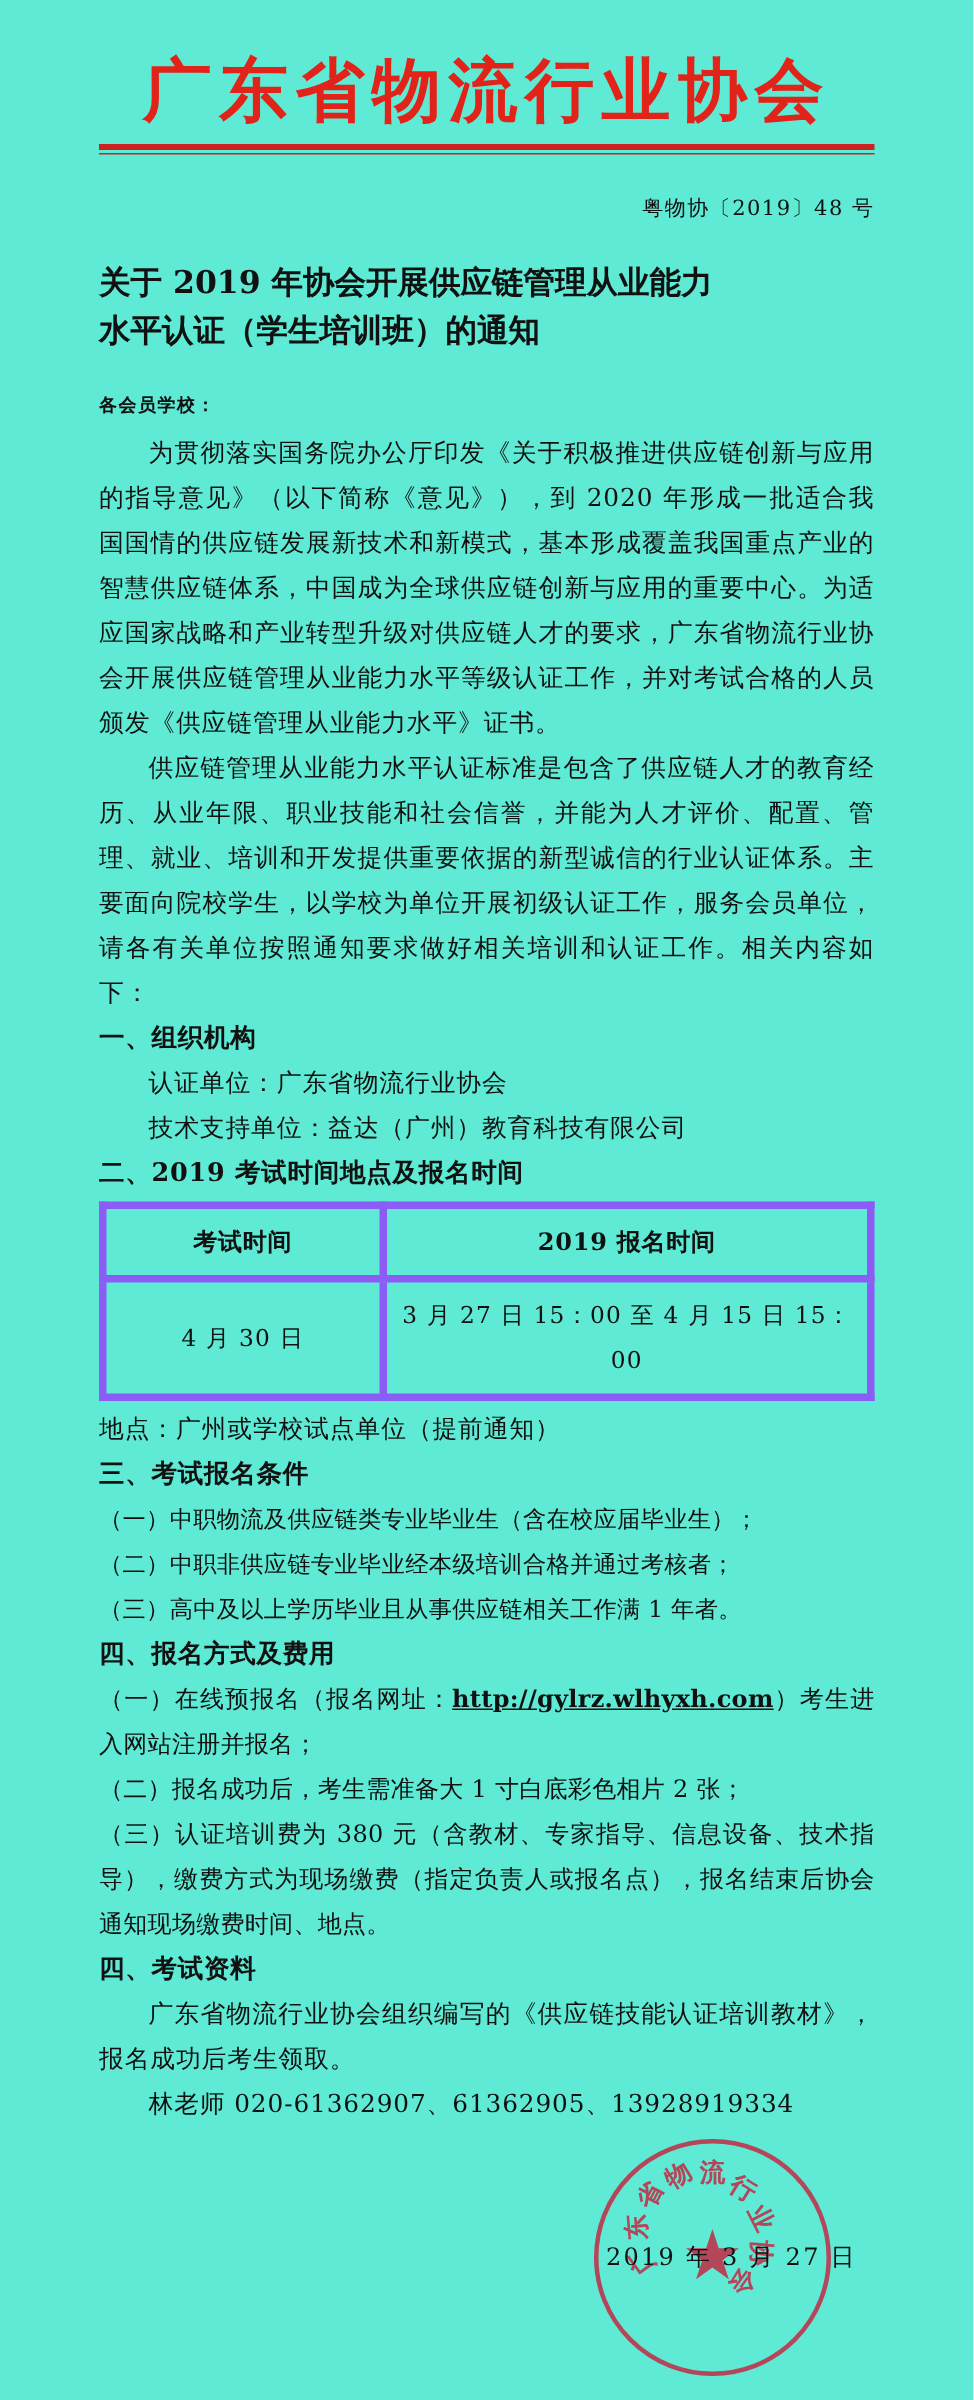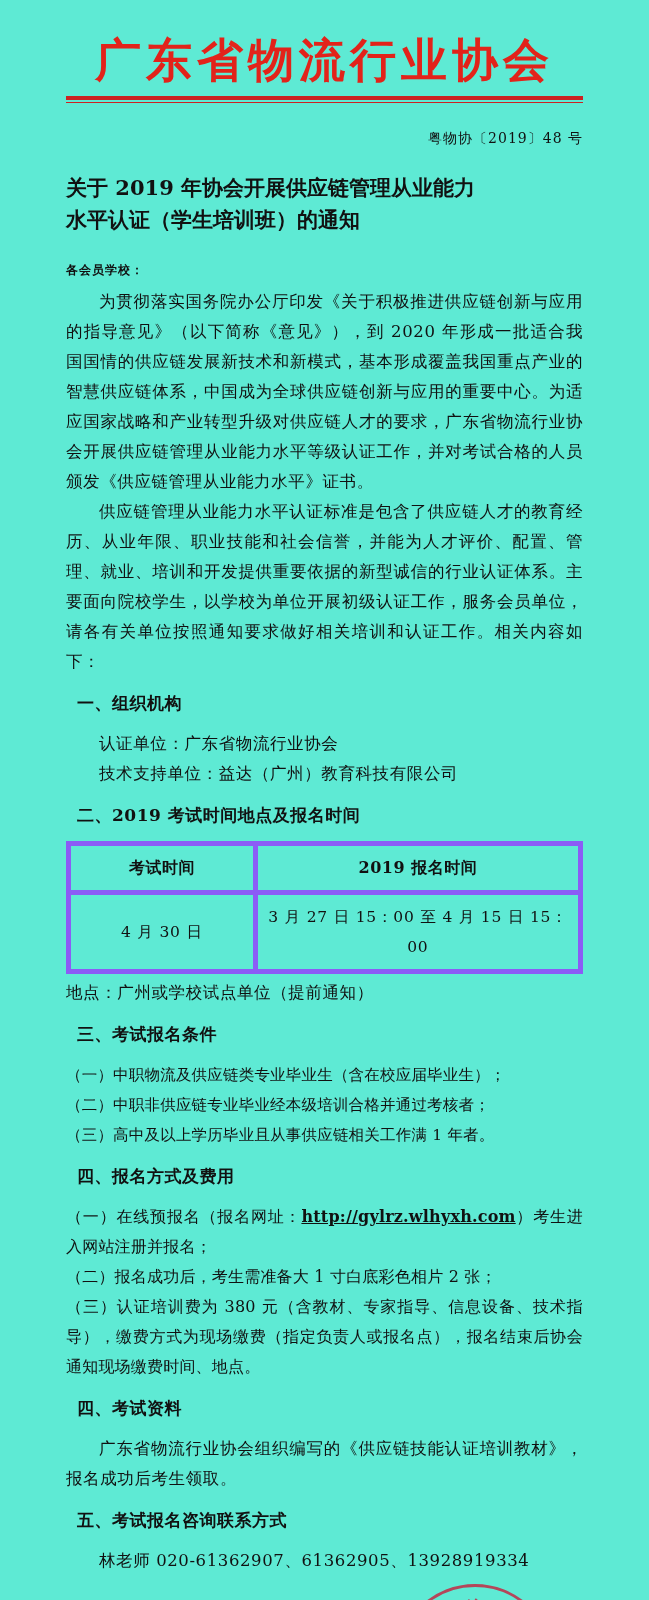--- a/index.html
+++ b/index.html
@@ -90,21 +90,21 @@
     text-align: justify;
     text-justify: inter-ideograph;
     letter-spacing: 0.6px;
     line-height: 30px;
   }
   .section-head {
     font-weight: bold;
     font-size: 17px;
     letter-spacing: 0.5px;
     line-height: 30px;
-    margin: 11px;
+    margin: 0;
   }
   .indent-line {
     margin: 0;
     padding-left: 2em;
     line-height: 30px;
     letter-spacing: 0.6px;
   }
   .flat-line {
     margin: 0;
     line-height: 30px;
@@ -259,21 +259,20 @@
     <p class="item-line">（三）高中及以上学历毕业且从事供应链相关工作满 1 年者。</p>
 
     <p class="section-head">四、报名方式及费用</p>
     <p class="item-para"><span>（一）在线预报名（报名网址：</span><a class="link" href="#">http://gylrz.wlhyxh.com</a><span>）考生进入网站注册并报名；</span></p>
     <p class="item-para">（二）报名成功后，考生需准备大 1 寸白底彩色相片 2 张；</p>
     <p class="item-para">（三）认证培训费为 380 元（含教材、专家指导、信息设备、技术指导），缴费方式为现场缴费（指定负责人或报名点），报名结束后协会通知现场缴费时间、地点。</p>
 
     <p class="section-head">四、考试资料</p>
     <p class="para">广东省物流行业协会组织编写的《供应链技能认证培训教材》，报名成功后考生领取。</p>
 
-    <p class="section-head">五、考试报名咨询联系方式</p>
     <p class="indent-line">林老师 020-61362907、61362905、13928919334</p>
 
     <div class="sign-area">
       <div class="seal">
         <div class="seal-text">
             <span style="color: rgb(192, 48, 74); transform: translate(-45.305px, 32.916px) translate(-50%, -50%) rotate(-126deg);">广</span>
             <span style="color: rgb(192, 48, 74); transform: translate(-55.8274px, 4.39371px) translate(-50%, -50%) rotate(-94.5deg);">东</span>
             <span style="color: rgb(192, 48, 74); transform: translate(-49.8964px, -25.4235px) translate(-50%, -50%) rotate(-63deg);">省</span>
             <span style="color: rgb(192, 48, 74); transform: translate(-29.2599px, -47.7478px) translate(-50%, -50%) rotate(-31.5deg);">物</span>
             <span style="color: rgb(192, 48, 74); transform: translate(3.42901e-15px, -56px) translate(-50%, -50%) rotate(0deg);">流</span>

